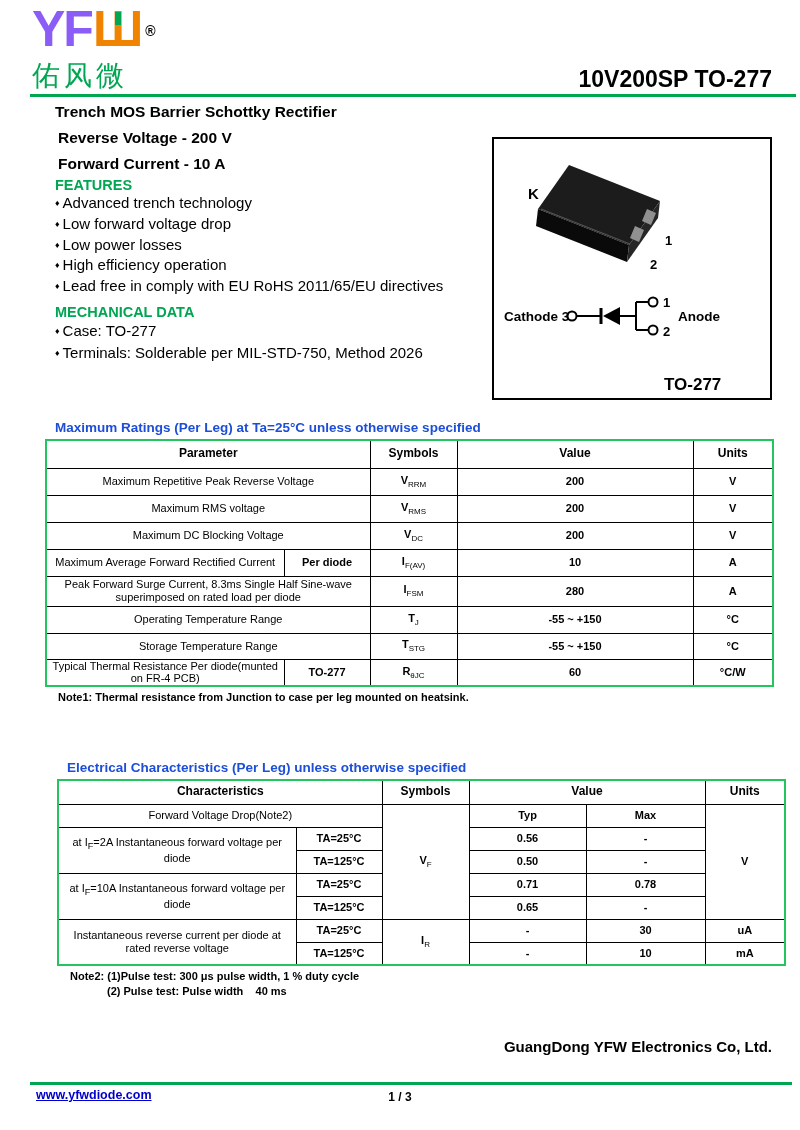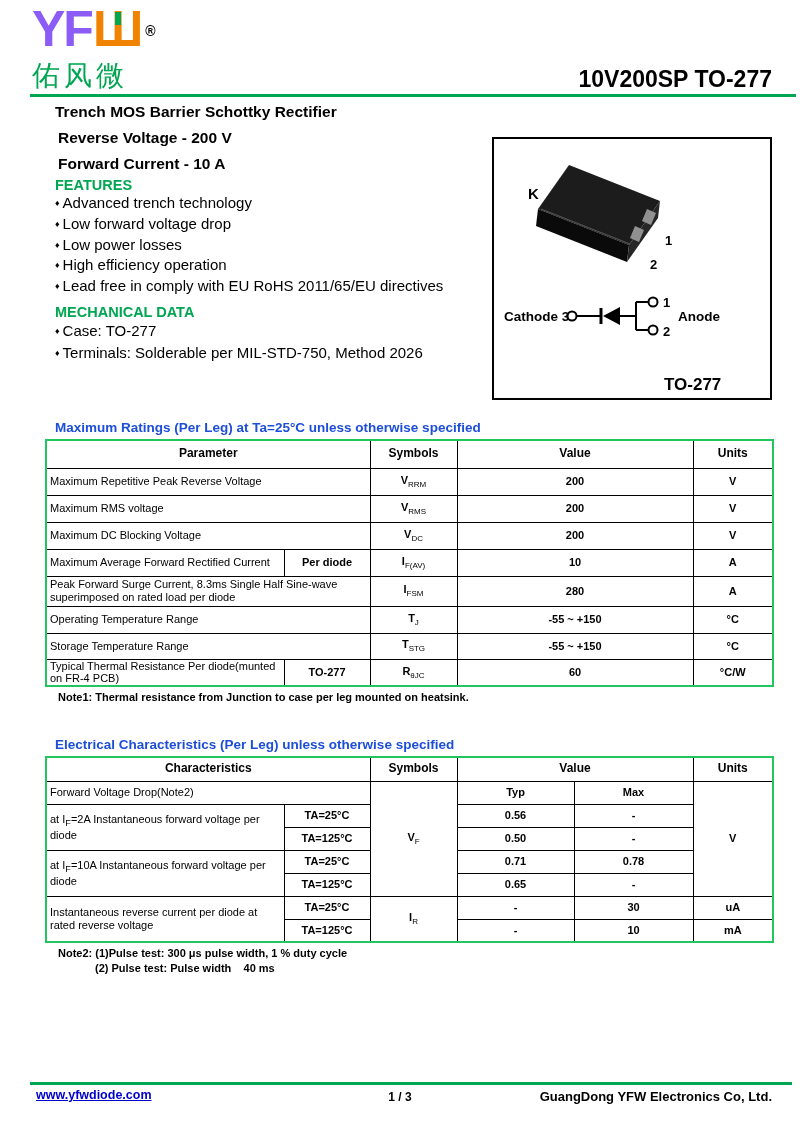--- a/index.html
+++ b/index.html
@@ -32,33 +32,33 @@
 
   .pkg-box{position:absolute;left:492px;top:137px;width:280px;height:263px;border:2px solid #000;box-sizing:border-box;background:#fff;}
   .pkg-box svg{display:block;}
   .pkg-box text{font-family:"Liberation Sans","DejaVu Sans",sans-serif;}
 
   .tbl-block{position:absolute;left:45px;}
   .tbl-title{margin-left:10px;font-size:13.5px;font-weight:bold;color:#1d4ed8;margin-bottom:4px;}
   table.dtable{border-collapse:collapse;table-layout:fixed;width:727px;border:2px solid #22c55e;}
   .dtable td,.dtable th{border:1px solid #000;font-size:11px;padding:0 3px;vertical-align:middle;line-height:1.15;overflow:hidden;}
   .dtable th{font-size:12px;font-weight:bold;text-align:center;}
-  .param{text-align:left;}
+  .param{text-align:center;}
   .cond{text-align:center;font-weight:bold;}
   .sym{text-align:center;font-weight:bold;font-size:12.5px;}
   .sym sub{font-size:8px;font-weight:normal;}
   .val{text-align:center;font-weight:bold;}
   .units{text-align:center;font-weight:bold;font-size:12px;}
   .subhead{text-align:center;font-weight:bold;font-size:12px;}
   .note{margin-left:13px;margin-top:3px;font-size:11px;font-weight:bold;line-height:15px;}
   .note-indent{margin-left:37px;white-space:pre;}
 
   .footer-link{position:absolute;left:36px;top:1088px;font-size:12.5px;font-weight:bold;color:#0000cc;text-decoration:underline;}
   .footer-page{position:absolute;left:0;top:1090px;width:800px;text-align:center;font-size:12px;font-weight:bold;}
-  .footer-company{position:absolute;right:28px;top:1089px;font-size:13px;font-weight:bold;}
+  .footer-company{position:absolute;right:28px;top:1038px;font-size:15px;font-weight:bold;}
 </style>
 </head>
 <body>
 
 <div class="page">
 
   <div class="logo">
     <div class="logo-row">
       <span class="logo-latin">YF</span>
       <span class="logo-glyph">
@@ -194,21 +194,21 @@
         <td class="cond">TO-277</td>
         <td class="sym"><span>R</span><sub>θJC</sub></td>
         <td class="val">60</td>
         <td class="units">°C/W</td>
       </tr>
     </tbody>
       </table>
     <div class="note">Note1: Thermal resistance from Junction to case per leg mounted on heatsink.</div>
   </div>
 
-  <div class="tbl-block" style="top:737px;">
+  <div class="tbl-block" style="top:760px;margin-left:12px;">
     <div class="tbl-title">Electrical Characteristics (Per Leg) unless otherwise specified</div>
     <table class="dtable">
       <colgroup>
           <col style="width:238px">
           <col style="width:86px">
           <col style="width:87px">
           <col style="width:117px">
           <col style="width:119px">
           <col style="width:80px">
         </colgroup>

